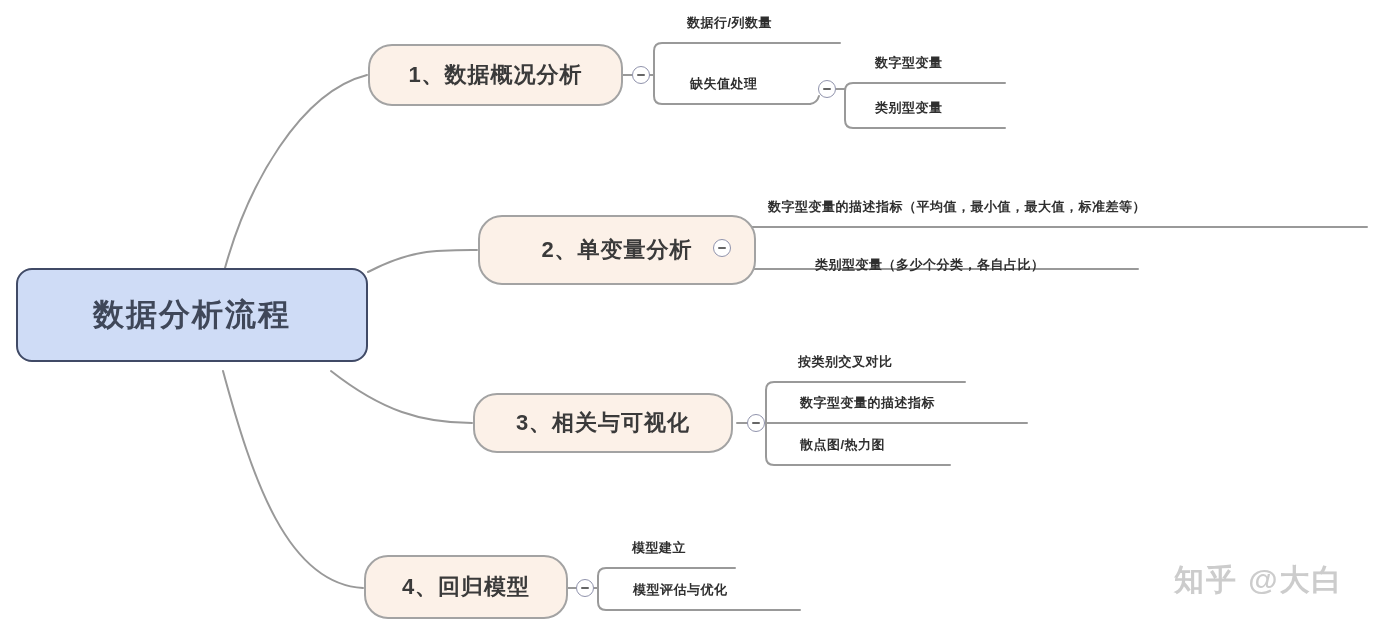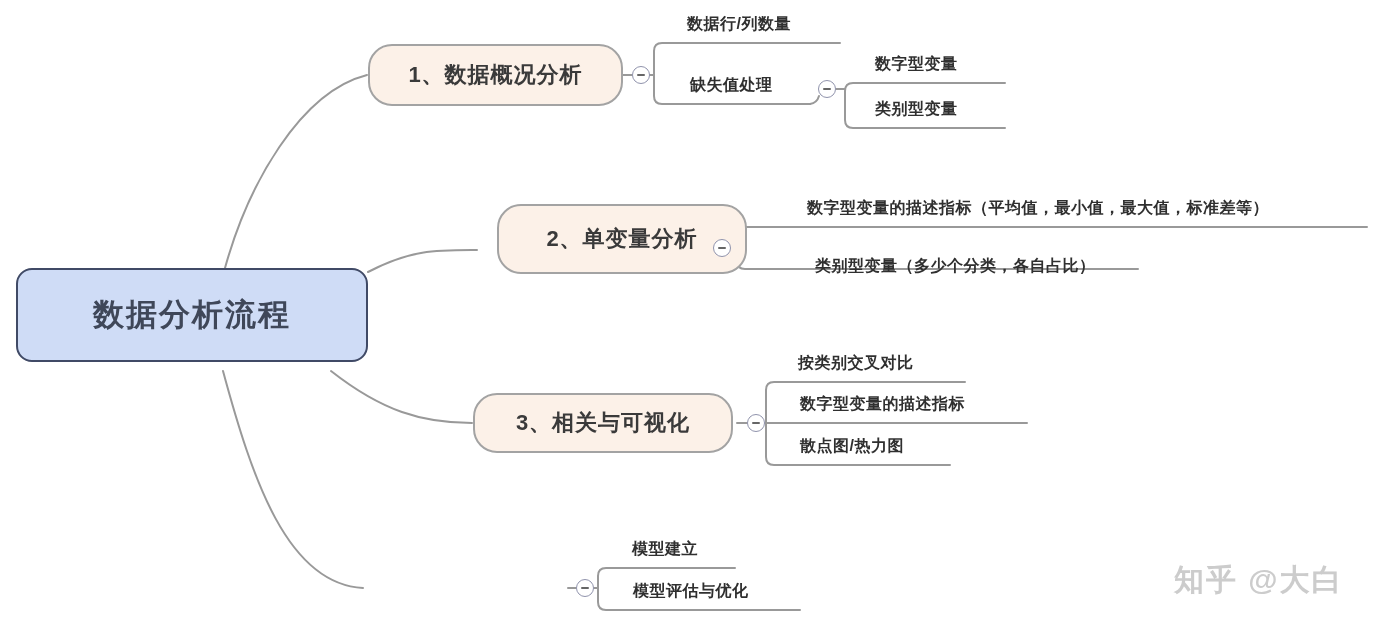--- a/index.html
+++ b/index.html
@@ -17,21 +17,21 @@
     background:var(--root-fill,#cfdcf6);border:2.5px solid var(--root-border,#404a66);
     border-radius:16px;font-size:31px;font-weight:bold;color:var(--root-text,#3f4759);
     letter-spacing:2px;
   }
   .branch-node{
     background:var(--branch-fill,#fcf1e8);border:2px solid var(--branch-border,#a3a3a3);
     border-radius:24px;font-size:22px;font-weight:bold;color:var(--branch-text,#3a3a3a);
     letter-spacing:1px;
   }
   .leaf-label{
-    position:absolute;font-size:16px;font-weight:bold;color:var(--leaf-text,#2f2f2f);
+    position:absolute;font-size:13px;font-weight:bold;color:var(--leaf-text,#2f2f2f);
     white-space:nowrap;letter-spacing:0.5px;
   }
   .collapse-btn{
     position:absolute;width:18px;height:18px;border-radius:50%;
     background:#fff;border:1.5px solid var(--btn-border,#9093ac);
     box-sizing:border-box;display:flex;align-items:center;justify-content:center;
     cursor:pointer;
   }
   .minus-bar{width:8px;height:2px;background:#666;border-radius:1px;}
   .watermark{
@@ -62,29 +62,30 @@
     <path d="M 737,423 L 747,423"></path>
     <path d="M 765,423 L 1027,423 M 965,382 L 774,382 Q 766,382 766,390 L 766,457 Q 766,465 774,465 L 950,465"></path>
 
     <path d="M 568,588 L 576,588"></path>
     <path d="M 594,588 L 598,588 M 735,568 L 606,568 Q 598,568 598,576 L 598,602 Q 598,610 606,610 L 800,610"></path>
   </svg>
 
   <div class="node root-node" style="left:16px;top:268px;width:352px;height:94px;">数据分析流程</div>
 
   <div class="node branch-node" style="left:368px;top:44px;width:255px;height:62px;">1、数据概况分析</div>
-  <div class="node branch-node" style="left:478px;top:204px;width:250px;height:70px;margin-left:19px;">2、单变量分析</div>
+  <div class="node branch-node" style="left:478px;top:215px;width:278px;height:70px;">2、单变量分析</div>
   <div class="node branch-node" style="left:473px;top:393px;width:260px;height:60px;">3、相关与可视化</div>
+  <div class="node branch-node" style="left:364px;top:555px;width:204px;height:64px;">4、回归模型</div>
 
   <div class="leaf-label" style="left:687px;top:14px;">数据行/列数量</div>
   <div class="leaf-label" style="left:690px;top:75px;">缺失值处理</div>
   <div class="leaf-label" style="left:875px;top:54px;">数字型变量</div>
   <div class="leaf-label" style="left:875px;top:99px;">类别型变量</div>
 
-  <div class="leaf-label" style="left:807px;top:198px;">数字型变量的描述指标（平均值，最小值，最大值，标准差等）</div>
+  <div class="leaf-label" style="left:768px;top:198px;">数字型变量的描述指标（平均值，最小值，最大值，标准差等）</div>
   <div class="leaf-label" style="left:768px;top:256px;margin-left:47px;">类别型变量（多少个分类，各自占比）</div>
 
   <div class="leaf-label" style="left:798px;top:353px;text-align:center;">按类别交叉对比</div>
   <div class="leaf-label" style="left:800px;top:394px;">数字型变量的描述指标</div>
   <div class="leaf-label" style="left:800px;top:436px;">散点图/热力图</div>
 
   <div class="leaf-label" style="left:632px;top:539px;">模型建立</div>
   <div class="leaf-label" style="left:633px;top:581px;">模型评估与优化</div>
 
   <div class="collapse-btn" style="left:632px;top:66px;">

